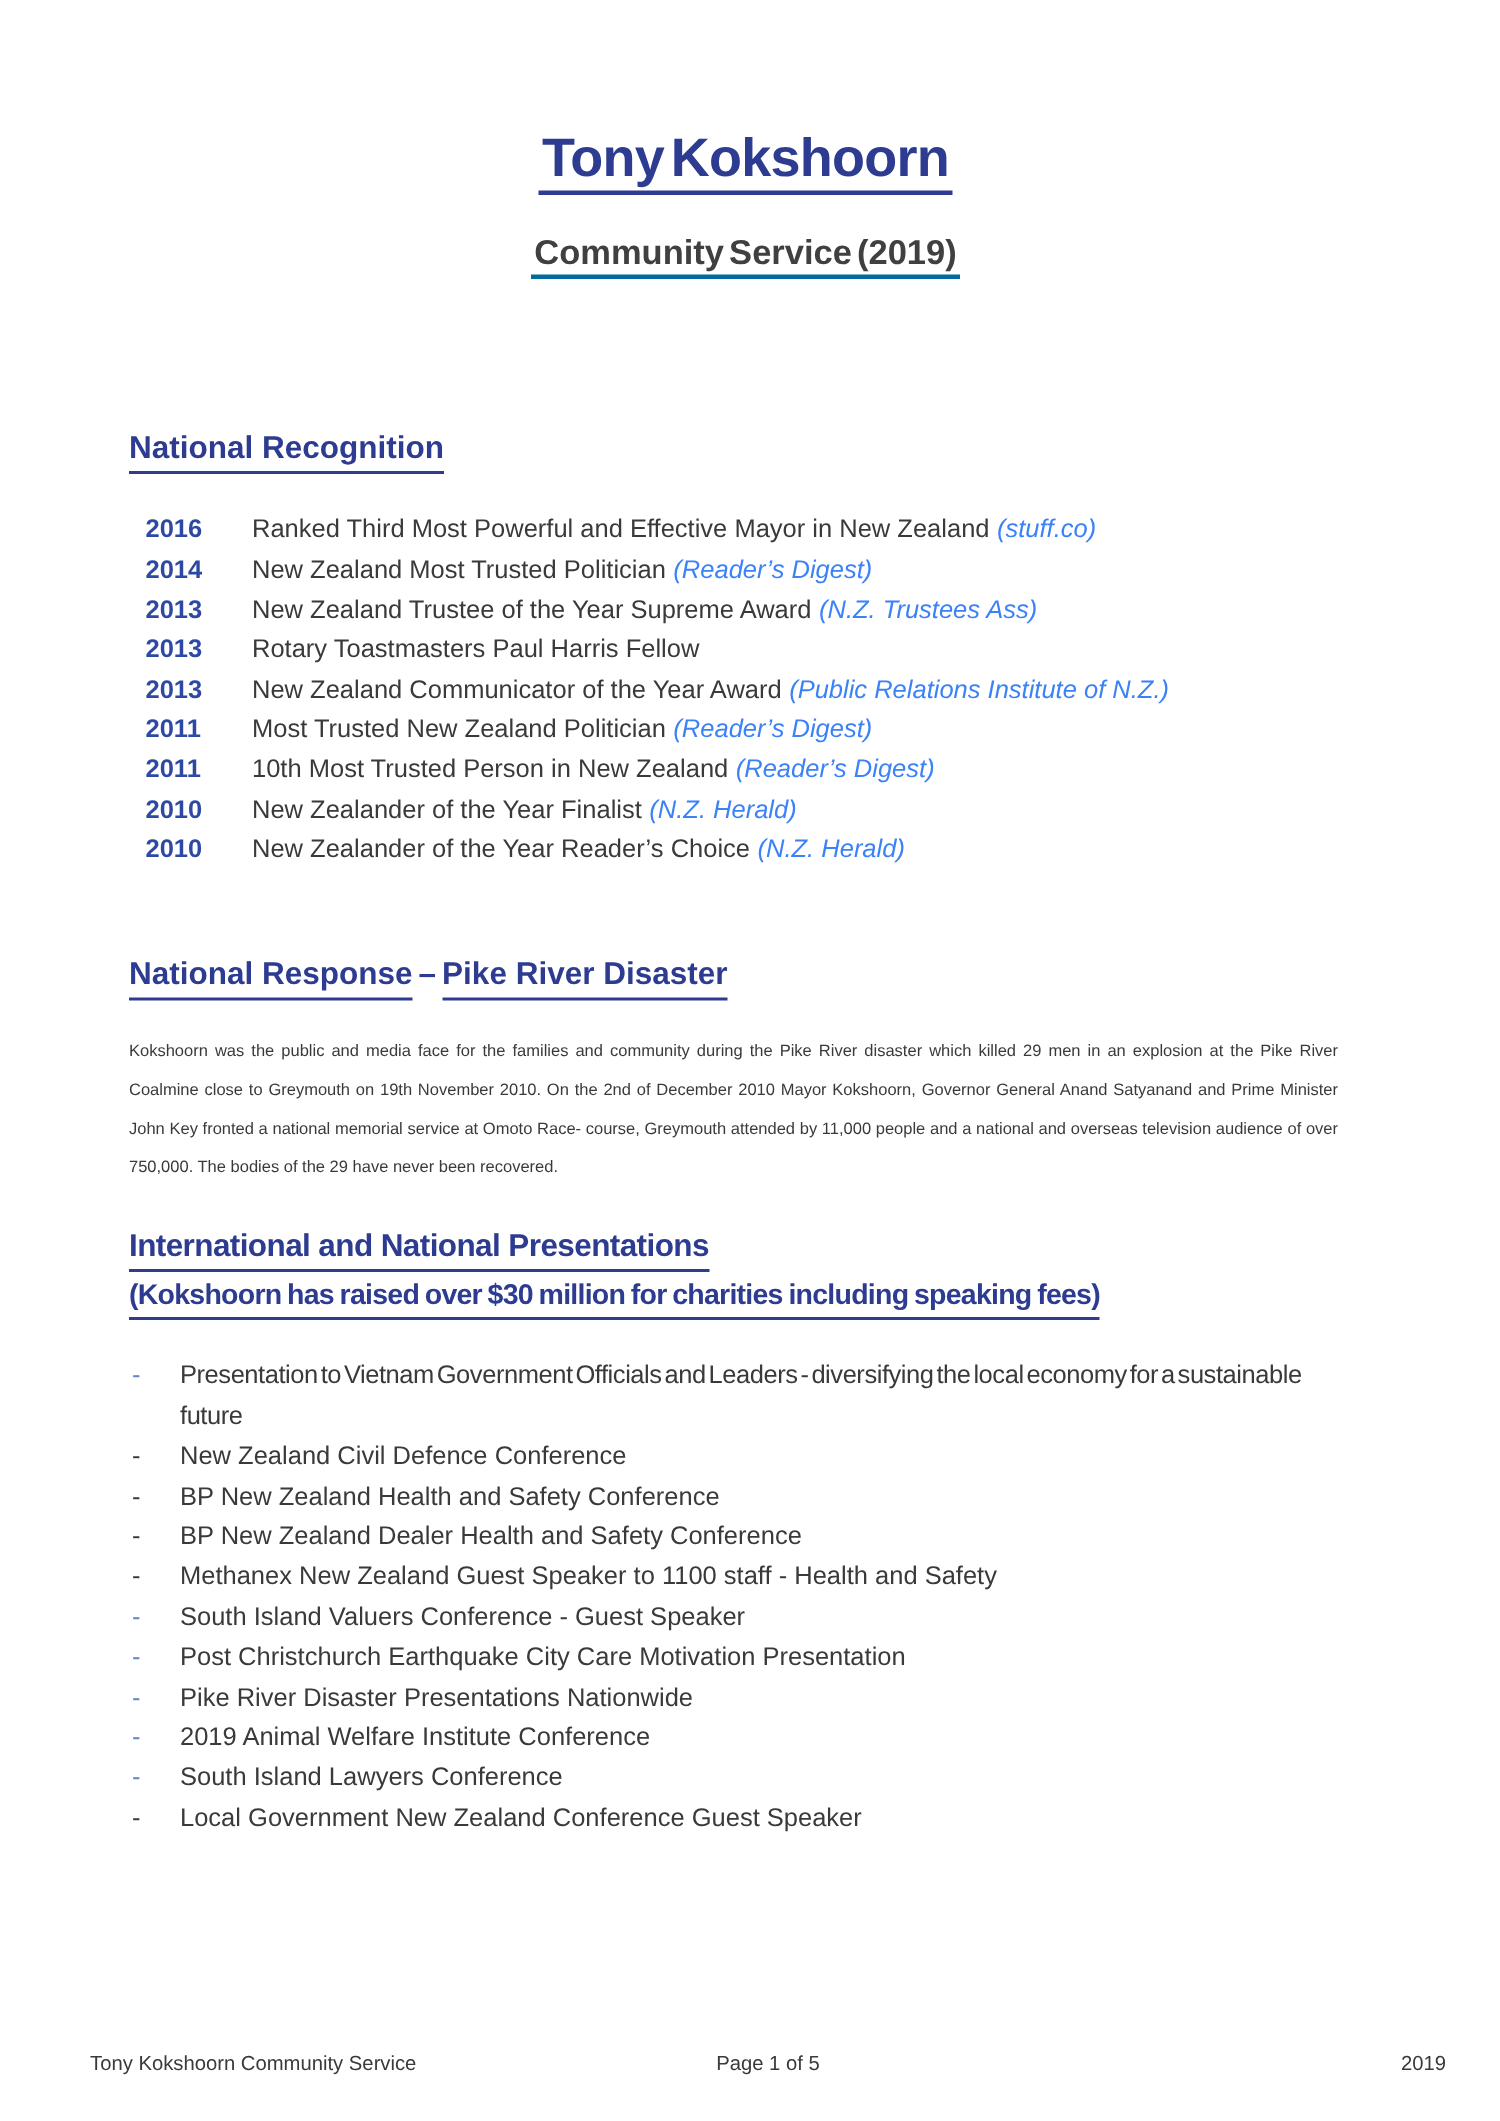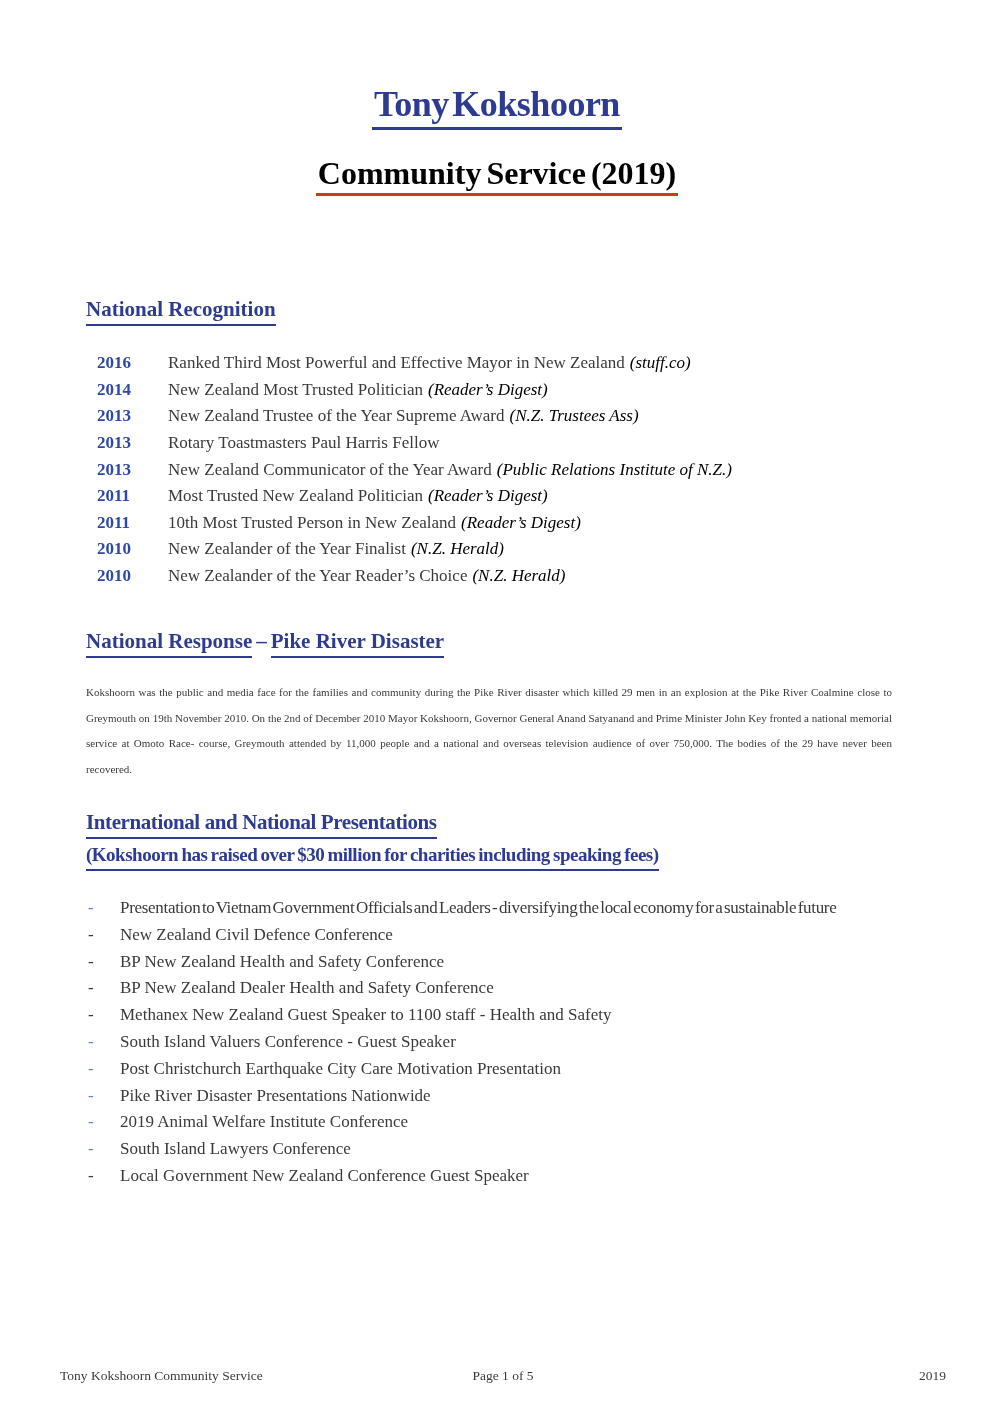--- a/index.html
+++ b/index.html
@@ -1,93 +1,93 @@
 <!DOCTYPE html>
 <html><head>
 <meta charset="utf-8">
 <style>
   * { box-sizing: border-box; }
   html, body { margin: 0; padding: 0; background: #ffffff; }
   .page {
     width: 1000px; height: 1414px;
     position: relative;
     background: #ffffff;
-    font-family: Liberation Serif, serif;
+    font-family: Liberation Sans, sans-serif;
     color: #3a3a3a;
     overflow: hidden;
   }
   .content { padding: 86px 92px 0 86px; }
 
   
   .title-wrap { text-align: center; margin: 0; }
   .doc-title {
     display: inline-block;
     font-size: 36px; font-weight: bold; line-height: 1.05;
     color: #2d3c91;
     letter-spacing: -0.5px; word-spacing: -5px;
     border-bottom: 3px solid #2d3c91;
     padding: 0 2px 3px 2px;
   }
   .subtitle-wrap { text-align: center; margin-top: 26px; }
   .doc-subtitle {
     display: inline-block;
-    font-size: 32px; font-weight: bold; line-height: 1.1;
-    color: #000000;
+    font-size: 23px; font-weight: bold; line-height: 1.1;
+    color: #404040;
     word-spacing: -3px;
-    border-bottom: 3px solid #c2410c;
+    border-bottom: 3px solid #0369a1;
     padding: 0 2px 2px 2px;
   }
 
   
   .h3 { margin: 0; font-size: 21px; font-weight: bold; color: #2d3c91; line-height: 1.25; }
   .h3 .u {
     display: inline-block;
     border-bottom: 2px solid #2d3c91;
     padding-bottom: 2px;
   }
   .sec-nr { margin-top: 100px; }
-  .sec-resp { margin-top: 38px; }
+  .sec-resp { margin-top: 57px; }
   .sec-pres { margin-top: 26px; }
   .heading-sep { display: inline-block; padding: 0 4px; }
   .pres-sub {
     margin-top: 4px;
     font-size: 19px; letter-spacing: -0.5px; word-spacing: -1px;
   }
   .tight { letter-spacing: -0.4px; }
 
   
   .awards { margin-top: 24px; margin-left: 11px; }
   .award-row {
     display: grid; grid-template-columns: 71px 1fr;
     font-size: 17px; line-height: 26.6px;
   }
   .award-year { font-weight: bold; color: #2d49a3; }
   .award-text { color: #3a3a3a; }
-  .award-src { font-style: italic; color: #000000; margin-left: 5px; }
+  .award-src { font-style: italic; color: #3b82f6; margin-left: 5px; }
 
   
   .para {
     margin: 22px 16px 0 0;
     font-size: 11px; line-height: 25.8px;
     text-align: justify;
     color: #3a3a3a;
   }
 
   
   .bullets { margin-top: 24px; margin-left: 2px; }
   .bullet-row {
     display: grid; grid-template-columns: 32px 1fr;
     font-size: 17px; line-height: 26.8px;
   }
   .dash { font-weight: normal; }
   .condensed { letter-spacing: -0.3px; word-spacing: -2.5px; }
 
   
   .footer {
-    position: absolute; top: 1368px; left: 60px; right: 54px;
+    position: absolute; top: 1368px; left: 60px; right: 36px;
     display: flex; align-items: baseline;
     font-size: 13.5px; color: #3a3a3a;
   }
   .footer .f-left  { flex: 1; text-align: left; }
   .footer .f-mid   { flex: 1; text-align: center; }
   .footer .f-right { flex: 1; text-align: right; }
 </style>
 </head>
 <body>
 

